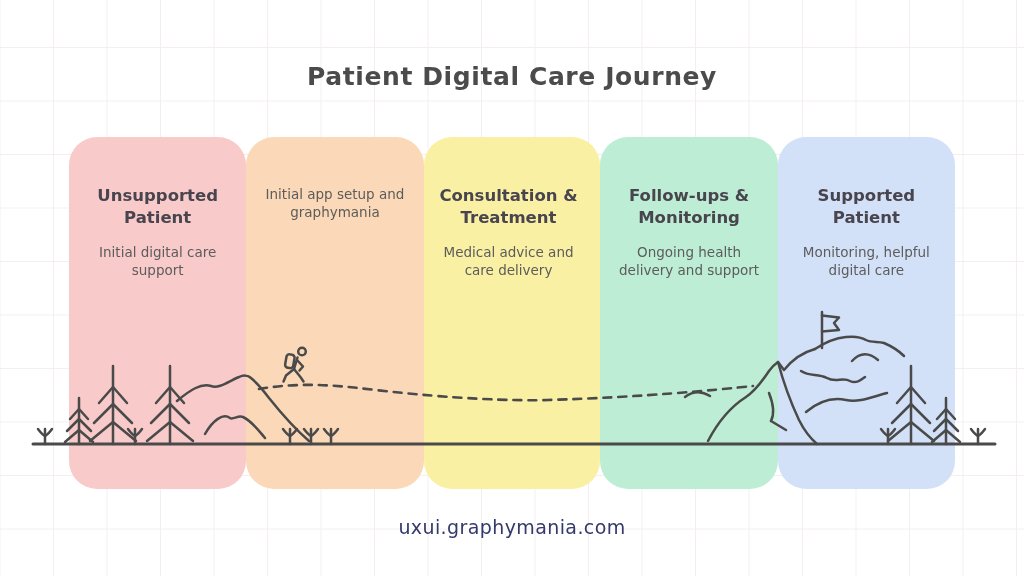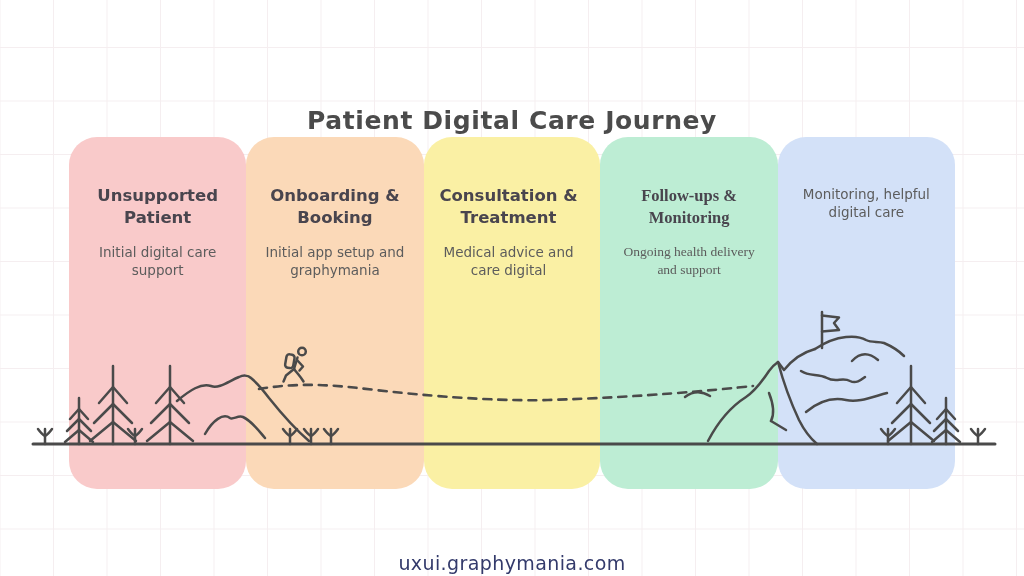--- a/index.html
+++ b/index.html
@@ -13,21 +13,20 @@
       linear-gradient(to bottom, #f5eef0 1px, transparent 1px);
     background-size:53.5px 53.5px;
     background-position:-0.5px -6.5px;
     font-family:"DejaVu Sans", sans-serif;
   }
   .title{
     position:absolute;top:62px;left:0;width:1024px;
     text-align:center;
     font-size:25px;font-weight:bold;letter-spacing:0.6px;
     color:#4b4b4b;
-    margin-top:44px;
   }
   .stages{
     position:absolute;top:137px;left:69px;width:886px;height:352px;
     display:flex;justify-content:space-between;
     z-index:1;
   }
   .stage-card{
     width:188px;height:352px;
     border-radius:28px;
     box-sizing:border-box;
@@ -51,51 +50,51 @@
   .scene *{
     fill:none;
     stroke:#4a4a4a;
     stroke-width:2.5;
     stroke-linecap:round;
     stroke-linejoin:round;
   }
   .scene .ground{stroke-width:3;}
   .scene .dashed{stroke-dasharray:8 7;stroke-width:2.6;}
   .footer{
-    position:absolute;top:552px;left:0;width:1024px;
+    position:absolute;top:516px;left:0;width:1024px;
     text-align:center;
     font-size:19px;letter-spacing:0.4px;
     color:#333a6b;
   }
 </style>
 </head>
 <body>
 
 <div class="page">
 
   <div class="title">Patient Digital Care Journey</div>
 
   <div class="stages">
     <div class="stage-card" style="background-color: rgb(249, 202, 202);">
       <div class="stage-title">Unsupported Patient</div>
       <div class="stage-desc">Initial digital care support</div>
     </div>
     <div class="stage-card" style="background-color: rgb(251, 217, 184);">
-      <div class="stage-title">Onboarding &amp; Booking</div>
       <div class="stage-desc">Initial app setup and graphymania</div>
     </div>
     <div class="stage-card" style="background-color: rgb(250, 240, 164); padding-left: 6px;">
       <div class="stage-title">Consultation &amp; Treatment</div>
-      <div class="stage-desc">Medical advice and care digital</div>
+      <div class="stage-desc">Medical advice and care delivery</div>
     </div>
-    <div class="stage-card" style="background-color: rgb(189, 237, 212); font-family: Liberation Serif, serif;">
+    <div class="stage-card" style="background-color: rgb(189, 237, 212);">
       <div class="stage-title">Follow-ups &amp; Monitoring</div>
       <div class="stage-desc">Ongoing health delivery and support</div>
     </div>
     <div class="stage-card" style="background-color: rgb(211, 225, 248);">
+      <div class="stage-title">Supported Patient</div>
       <div class="stage-desc">Monitoring, helpful digital care</div>
     </div>
   </div>
 
   <svg class="scene" width="1024" height="576" viewBox="0 0 1024 576" style="stroke: rgb(74, 74, 74);">
     <defs>
       <g id="grass">
         <path d="M0,0 V-15"></path>
         <path d="M0,-8 Q-3,-9.5 -7,-15"></path>
         <path d="M0,-8 Q3,-9.5 7,-15"></path>

